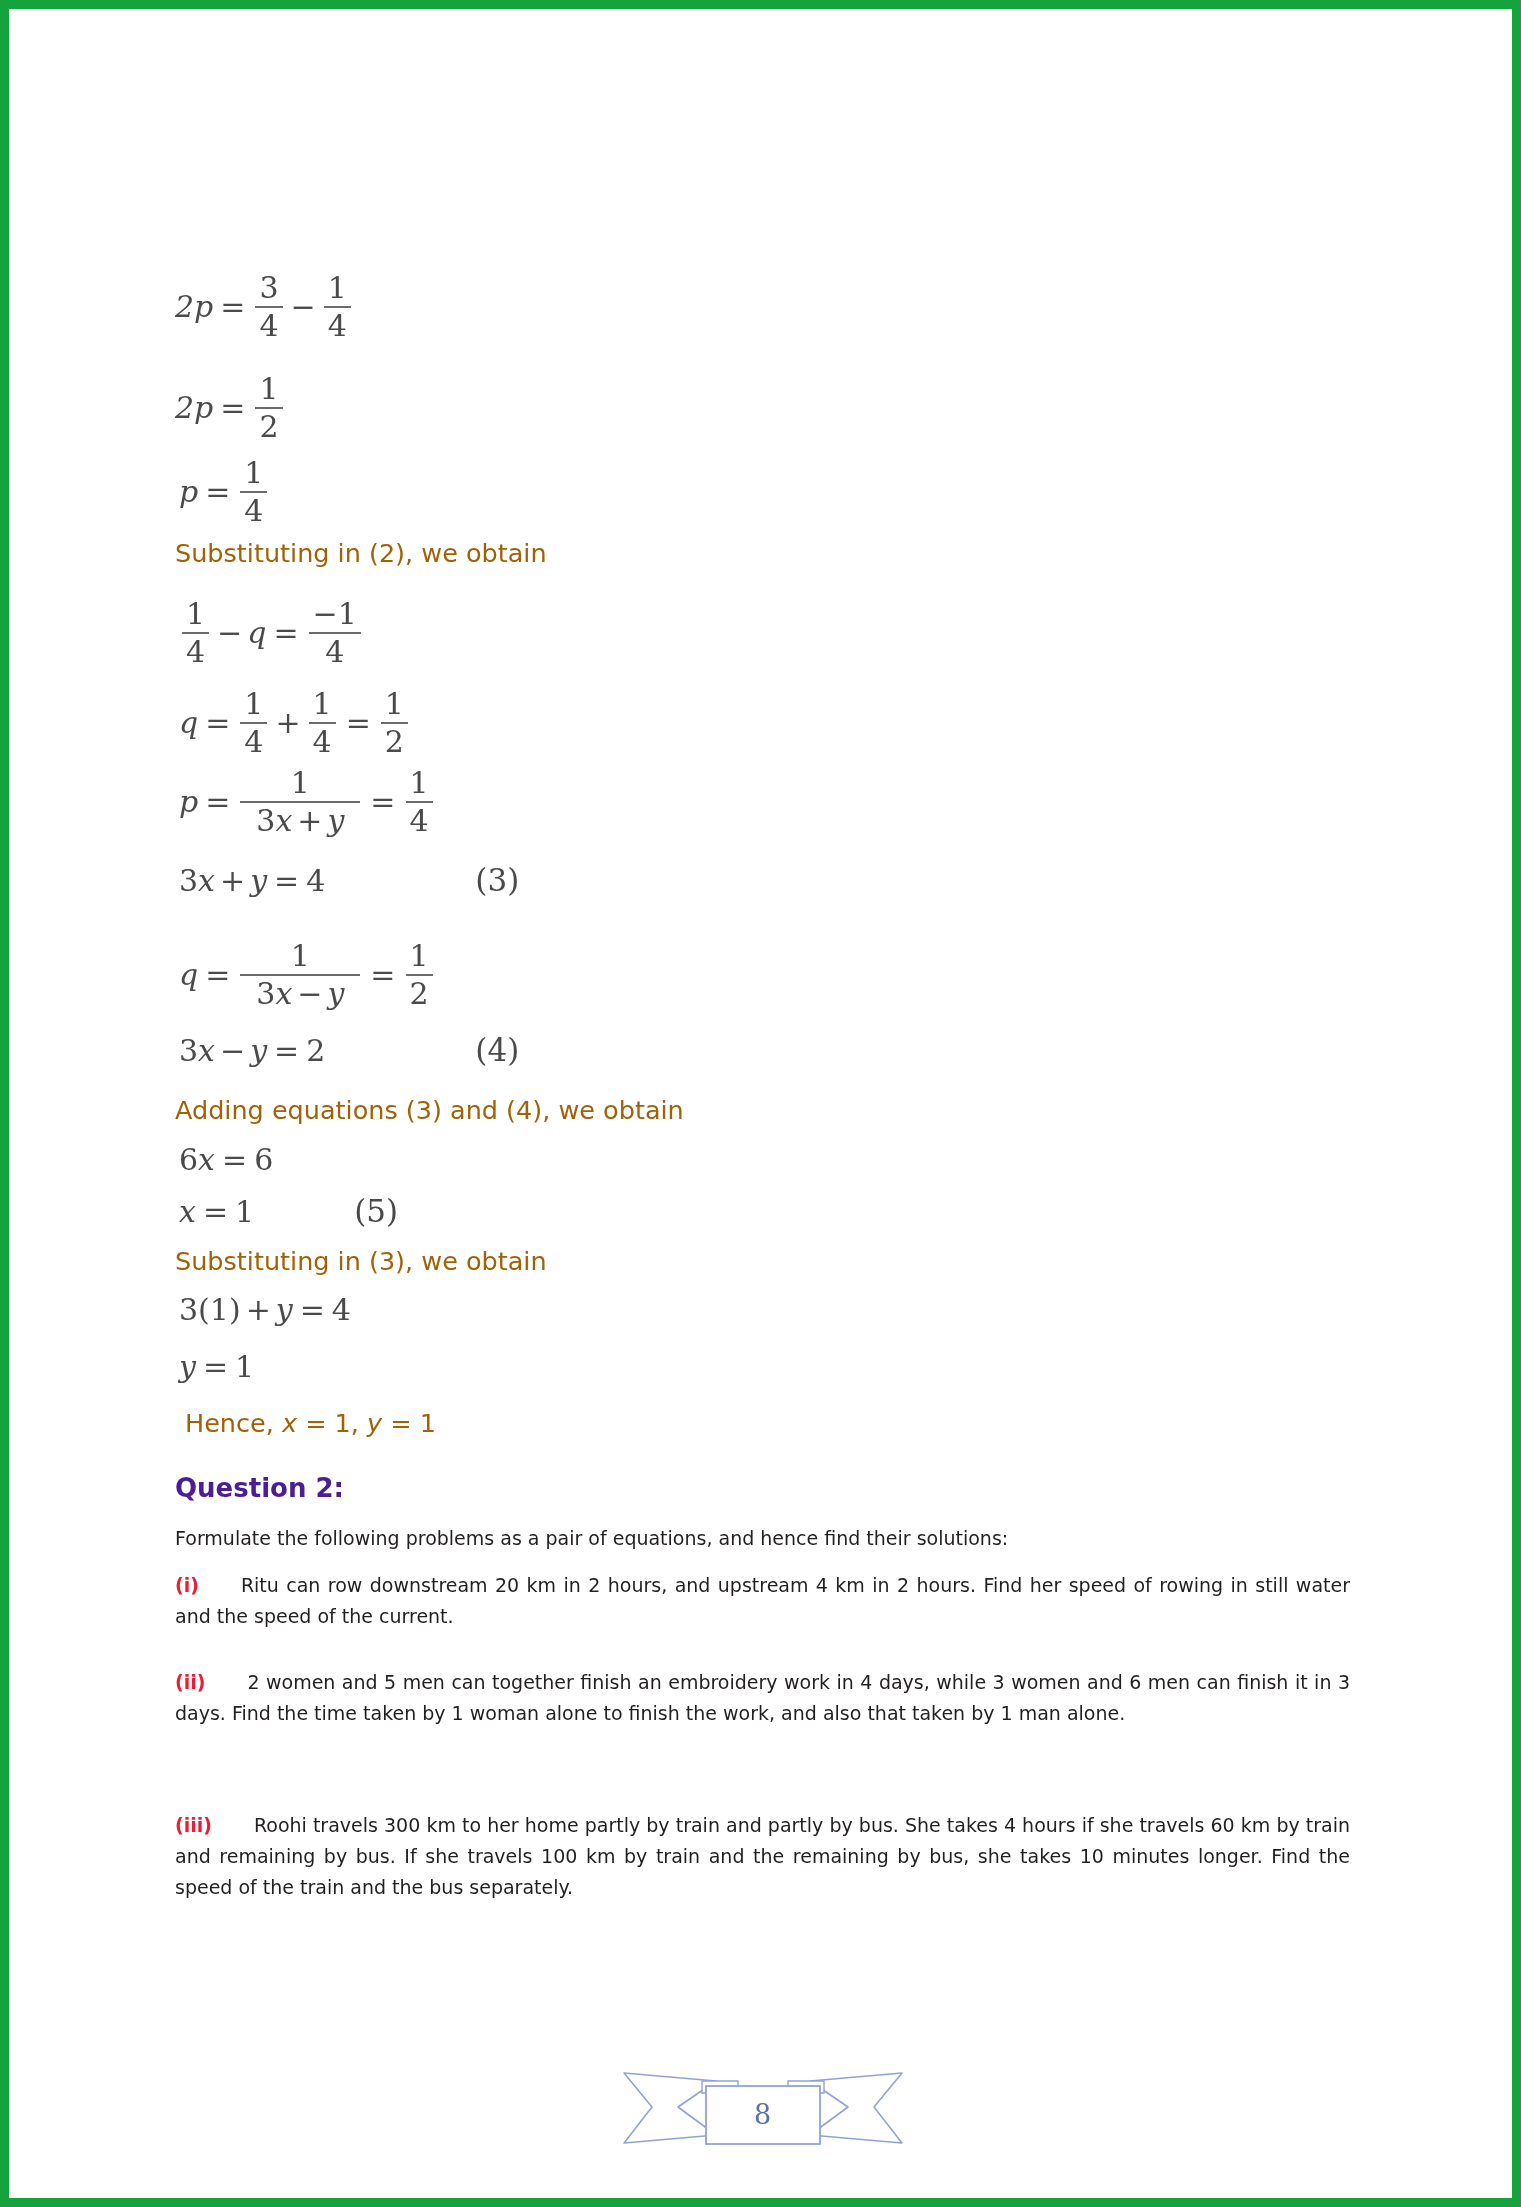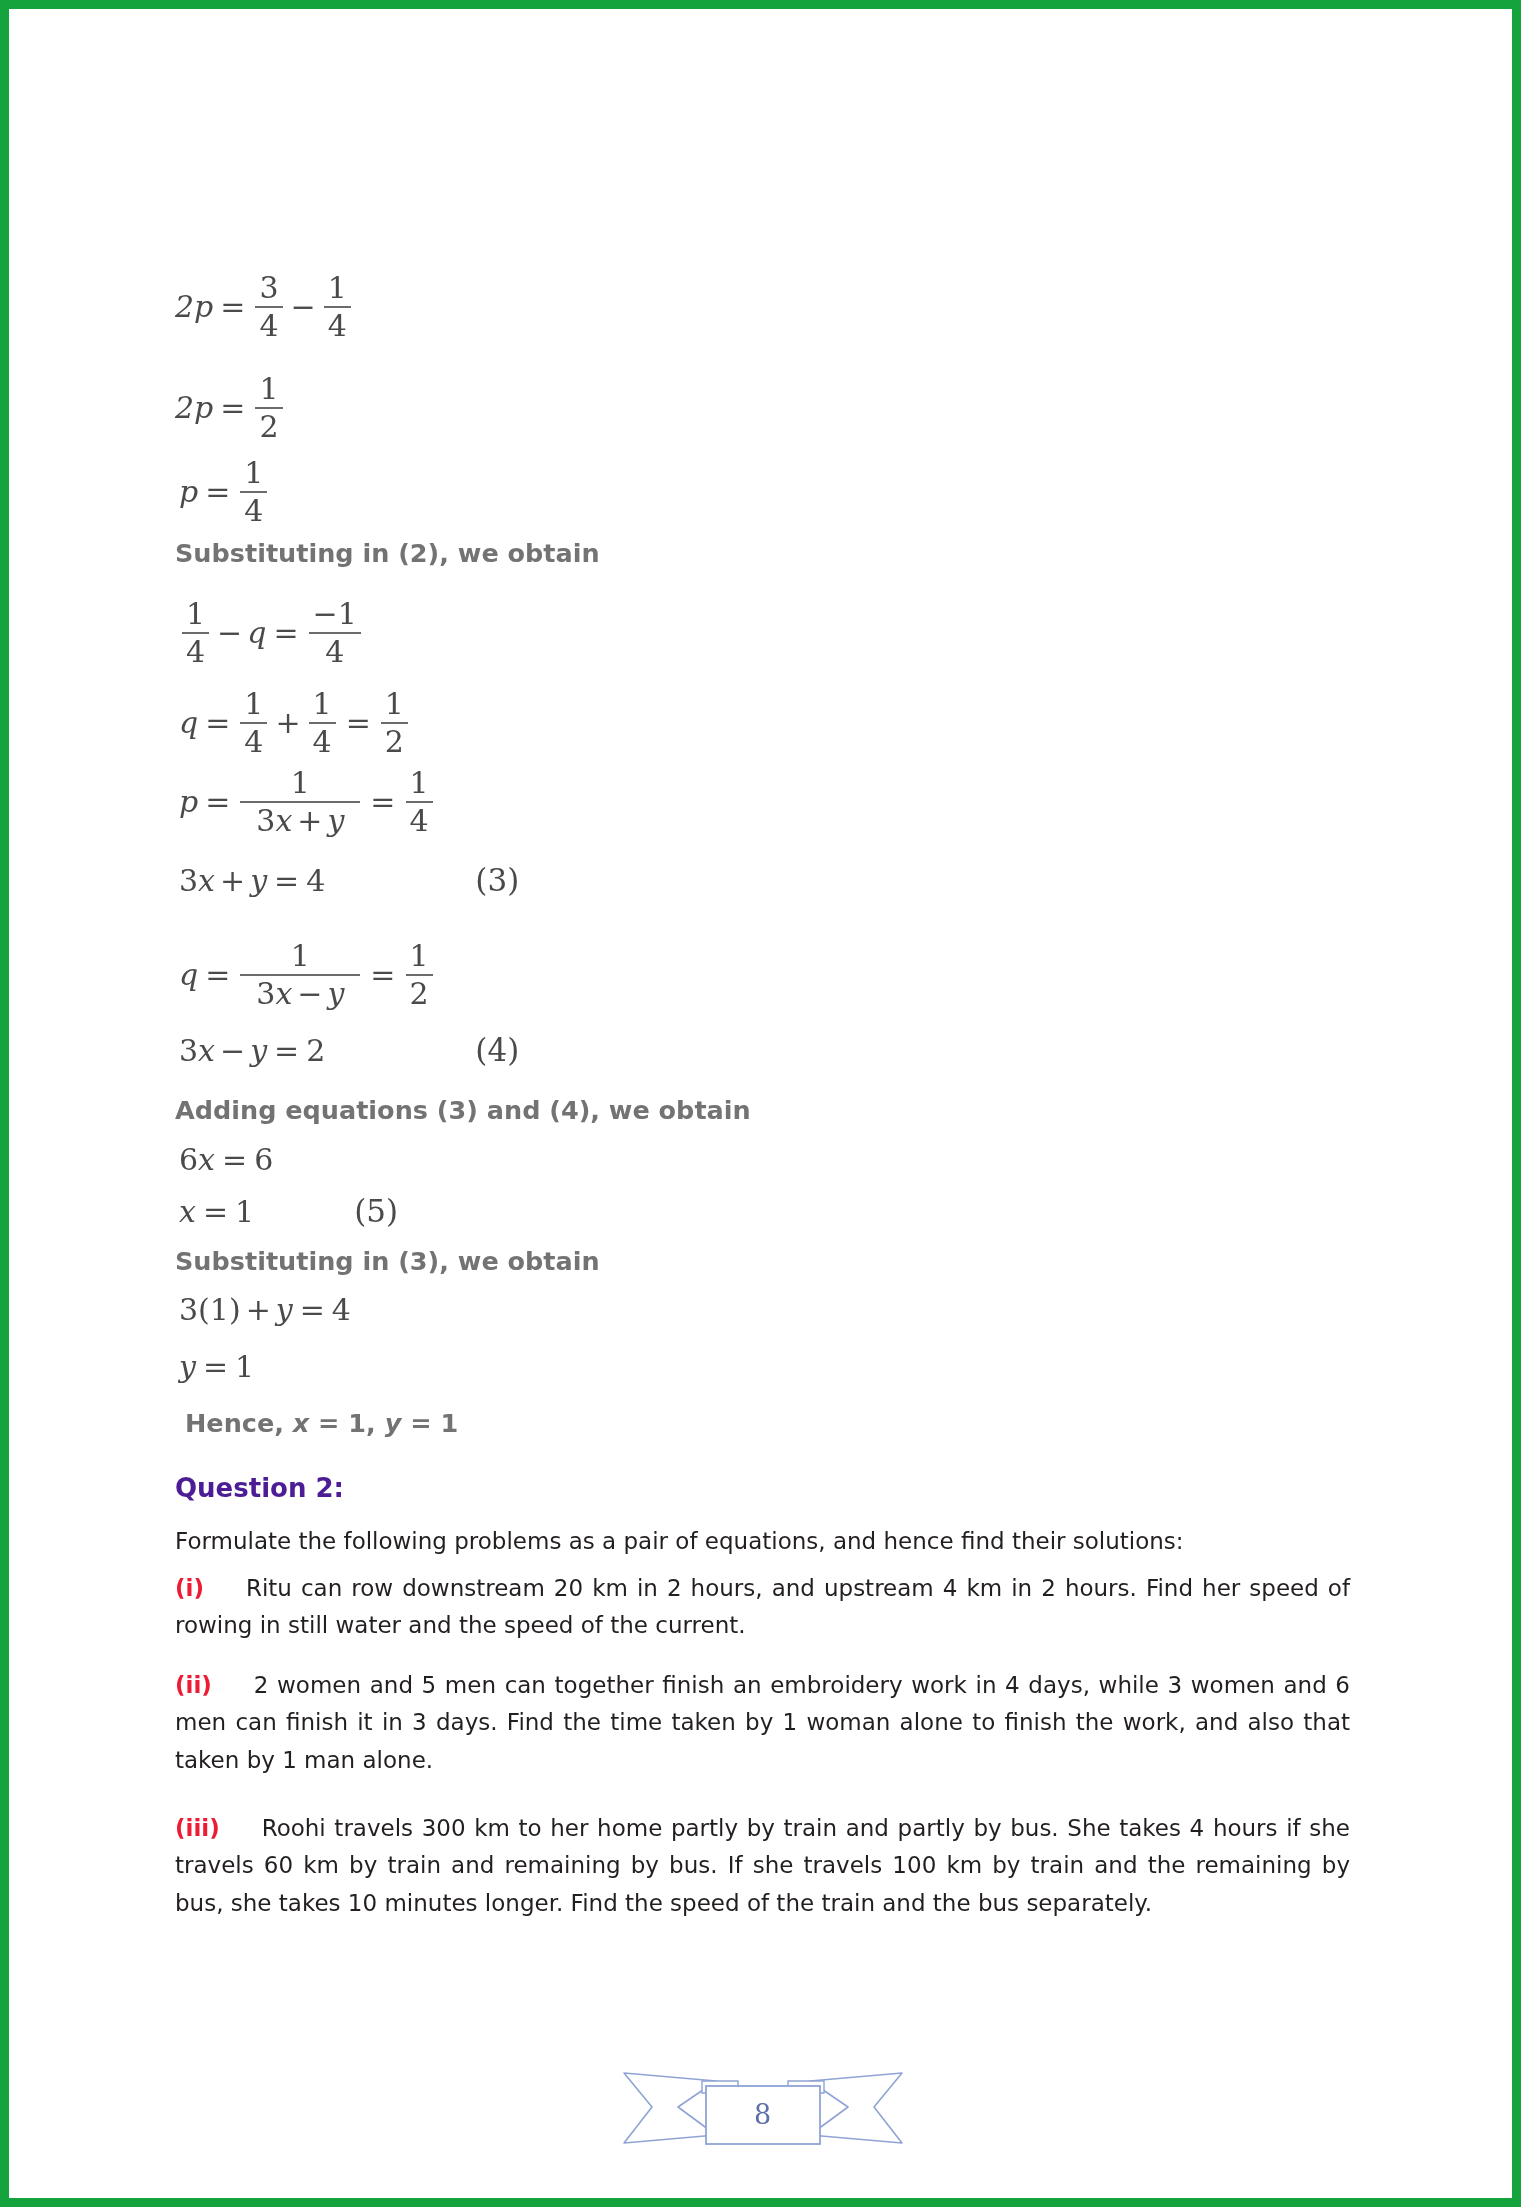--- a/index.html
+++ b/index.html
@@ -88,27 +88,26 @@
   .eqrow {
     display: flex;
     align-items: center;
   }
   .eqrow .eqlabel { margin-left: 150px; }
 
   
   .body-text {
     font-family: "DejaVu Sans", sans-serif;
     font-size: 25.5px;
-    color: #737373;
+    color: #a16207;
     line-height: 1.45;
-    font-weight: bold;
   }
   .para {
     font-family: "DejaVu Sans", sans-serif;
-    font-size: 23px;
+    font-size: 19px;
     color: #231f20;
     line-height: 1.62;
     text-align: justify;
     text-justify: inter-word;
   }
   .marker {
     color: #ed1b33;
     font-weight: bold;
   }
   .gap { display: inline-block; width: 42px; }

